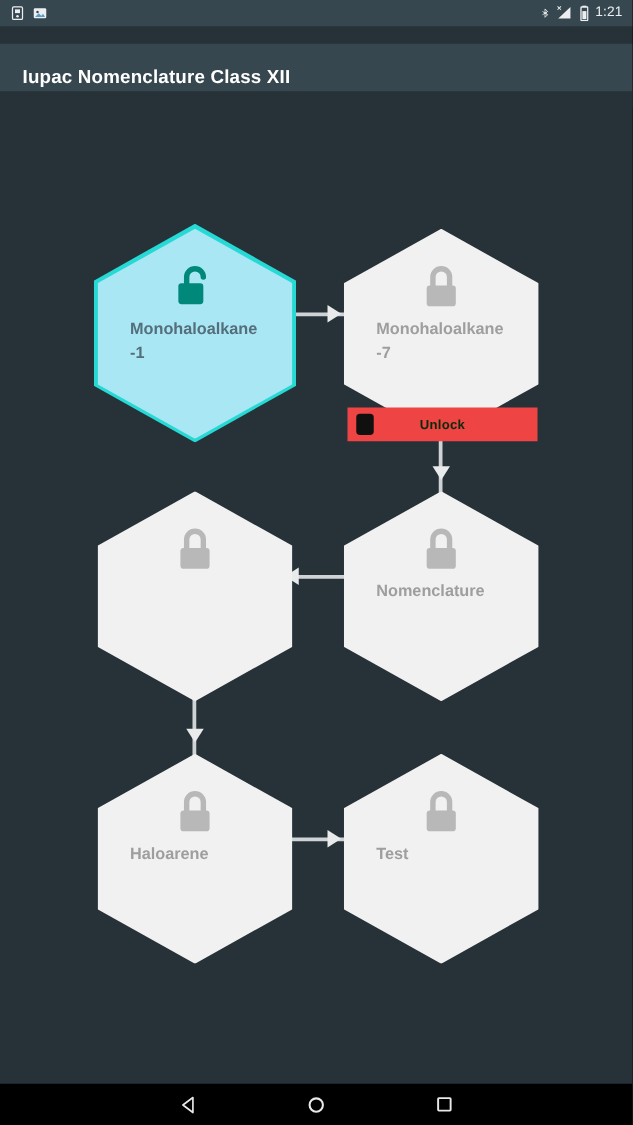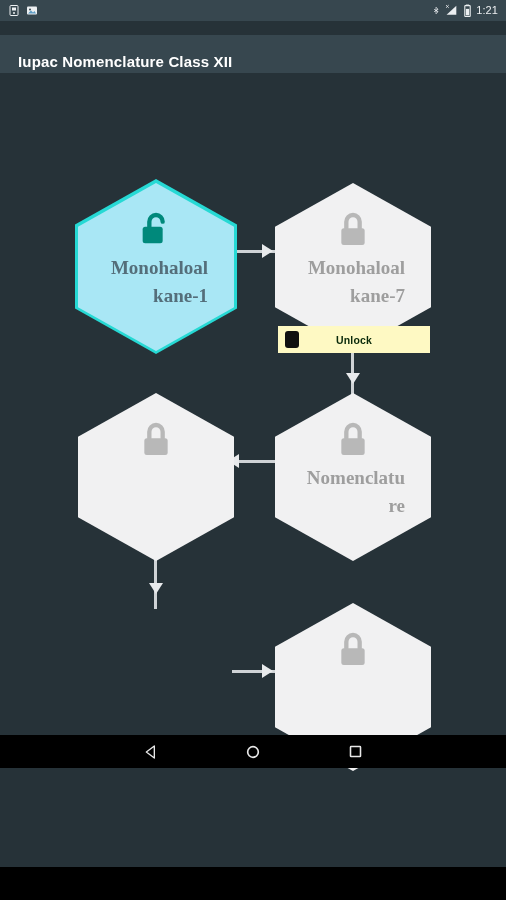--- a/index.html
+++ b/index.html
@@ -8,21 +8,21 @@
     width: 506px;
     height: 900px;
     background: #000;
     font-family: "Liberation Sans", sans-serif;
     overflow: hidden;
   }
 
   .phone {
     position: relative;
     width: 506px;
-    height: 768px;
+    height: 900px;
     background: #263238;
   }
 
   
   .status-bar {
     position: absolute;
     top: 0; left: 0;
     width: 506px;
     height: 21px;
     background: #37474F;
@@ -105,27 +105,26 @@
     width: 162px;
     height: 175px;
     clip-path: polygon(50% 0%, 100% 26%, 100% 74%, 50% 100%, 0% 74%, 0% 26%);
     background: #26D9D4;
   }
 
   .lock-ico { margin-bottom: 4px; }
 
   .hex-label {
     color: #9E9E9E;
-    font-size: 19px;
+    font-size: 13px;
     font-weight: bold;
     line-height: 1.45;
-    text-align: right;
+    text-align: left;
     width: 104px;
     word-break: break-word;
-    font-family: Liberation Serif, serif;
   }
   .hex.unlocked .hex-label { color: #546E7A; }
 
   
   #node-0 { left: 78px;  top: 110px; }
   #node-1 { left: 275px; top: 110px; }
   #node-2 { left: 78px;  top: 320px; }
   #node-3 { left: 275px; top: 320px; }
   #node-4 { left: 78px;  top: 530px; }
   #node-5 { left: 275px; top: 530px; }
@@ -158,21 +157,21 @@
     border-top: 11px solid #E8EAEC;
   }
 
   
   .unlock-bar {
     position: absolute;
     left: 278px;
     top: 253px;
     width: 152px;
     height: 27px;
-    background: #fef9c3;
+    background: #ef4444;
     display: flex;
     align-items: center;
     padding: 0 7px;
   }
   .unlock-badge {
     width: 14px;
     height: 17px;
     background: #101010;
     border-radius: 3px;
     flex: 0 0 auto;
@@ -289,26 +288,34 @@
       </div>
 
       <div class="hex" id="node-3">
         <svg class="lock-ico" width="40" height="40" viewBox="0 0 24 24">
           <path d="M8 11 V7 a4 4 0 0 1 8 0 V11" fill="none" stroke="#B8B8B8" stroke-width="2.6" stroke-linecap="round"></path>
           <rect x="5" y="11" width="14" height="10" rx="1.5" fill="#B8B8B8"></rect>
         </svg>
         <span class="hex-label">Nomenclature</span>
       </div>
 
+      <div class="hex" id="node-4">
+        <svg class="lock-ico" width="40" height="40" viewBox="0 0 24 24">
+          <path d="M8 11 V7 a4 4 0 0 1 8 0 V11" fill="none" stroke="#B8B8B8" stroke-width="2.6" stroke-linecap="round"></path>
+          <rect x="5" y="11" width="14" height="10" rx="1.5" fill="#B8B8B8"></rect>
+        </svg>
+        <span class="hex-label">Haloarene</span>
+      </div>
 
       <div class="hex" id="node-5">
         <svg class="lock-ico" width="40" height="40" viewBox="0 0 24 24">
           <path d="M8 11 V7 a4 4 0 0 1 8 0 V11" fill="none" stroke="#B8B8B8" stroke-width="2.6" stroke-linecap="round"></path>
           <rect x="5" y="11" width="14" height="10" rx="1.5" fill="#B8B8B8"></rect>
         </svg>
+        <span class="hex-label">Test</span>
       </div>
 
       <div class="unlock-bar">
         <span class="unlock-badge"></span>
         <span class="unlock-text">Unlock</span>
       </div>
 
     </div>
   </div>
 

